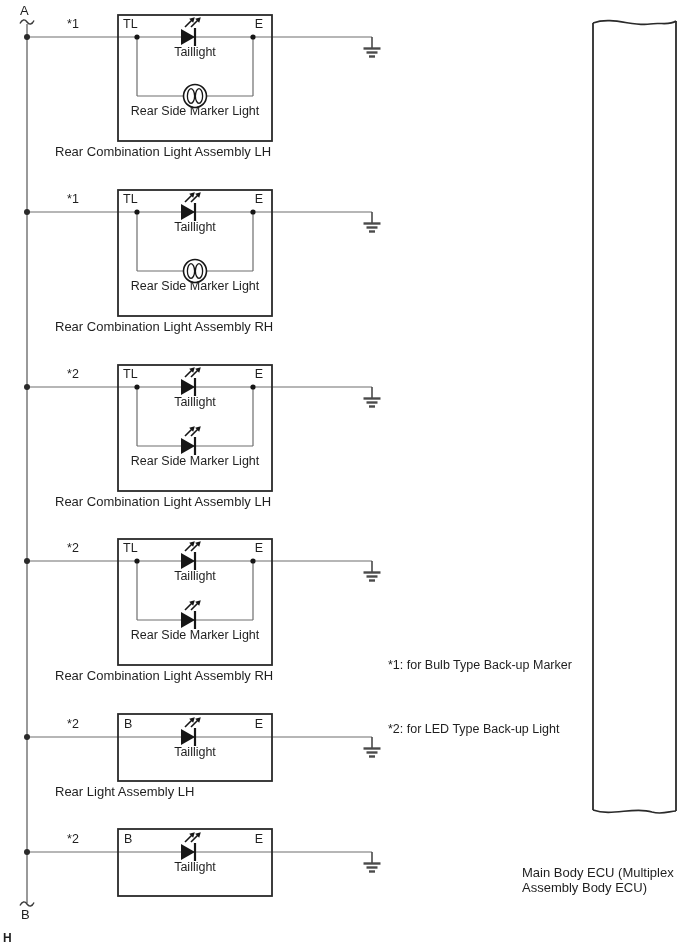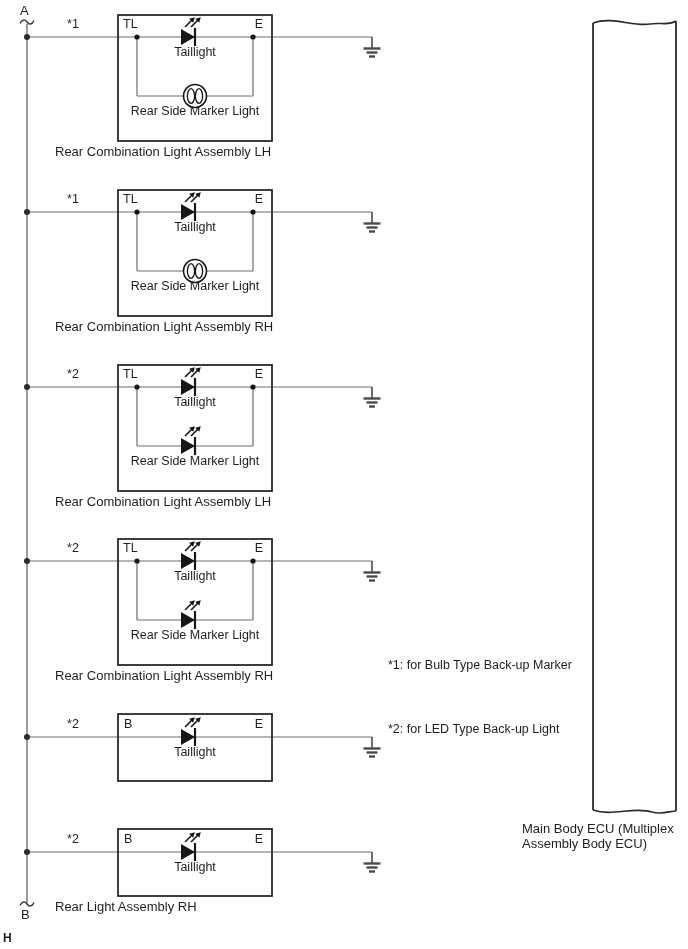--- a/index.html
+++ b/index.html
@@ -10,21 +10,21 @@
     font-family:"Liberation Sans", sans-serif;
     color:#1f1f1f;
     overflow:hidden;
   }
   .canvas svg{position:absolute;left:0;top:0;}
   .lbl{position:absolute;font-size:12.5px;line-height:13px;white-space:nowrap;}
   .lbl.c{text-align:center;}
   .cap{position:absolute;font-size:13px;line-height:14px;text-align:left;white-space:nowrap;}
   .busref{position:absolute;font-size:13px;line-height:13px;}
   .note{position:absolute;font-size:12.5px;line-height:14px;white-space:nowrap;}
-  .ecu-label{position:absolute;font-size:13px;line-height:15px;white-space:nowrap;}
+  .ecu-label{position:absolute;font-size:13px;line-height:15px;white-space:nowrap;margin-top:44px;}
   .gridref{position:absolute;font-size:12px;font-weight:700;line-height:12px;}
 </style>
 </head>
 <body>
 
 <div class="canvas">
 
   <svg width="688" height="949" viewBox="0 0 688 949">
     <defs>
       <g id="led">
@@ -154,26 +154,26 @@
   <div class="lbl" style="left:123px;top:542px;">TL</div>
   <div class="lbl c" style="left:252px;top:542px;width:14px;">E</div>
   <div class="lbl c" style="left:140px;top:570px;width:110px;">Taillight</div>
   <div class="lbl c" style="left:100px;top:629px;width:190px;">Rear Side Marker Light</div>
   <div class="cap" style="left:55px;top:669px;width:280px;">Rear Combination Light Assembly RH</div>
 
   <div class="lbl c" style="left:58px;top:718px;width:30px;">*2</div>
   <div class="lbl" style="left:124px;top:718px;">B</div>
   <div class="lbl c" style="left:252px;top:718px;width:14px;">E</div>
   <div class="lbl c" style="left:140px;top:746px;width:110px;">Taillight</div>
+  <div class="cap" style="left:55px;top:785px;width:280px;">Rear Light Assembly LH</div>
 
   <div class="lbl c" style="left:58px;top:833px;width:30px;">*2</div>
   <div class="lbl" style="left:124px;top:833px;">B</div>
   <div class="lbl c" style="left:252px;top:833px;width:14px;">E</div>
   <div class="lbl c" style="left:140px;top:861px;width:110px;">Taillight</div>
-  <div class="cap" style="left:55px;top:900px;width:280px;">Rear Light Assembly RH</div>
 
   <div class="note" style="left:388px;top:658px;">*1: for Bulb Type Back-up Marker</div>
   <div class="note" style="left:388px;top:704px;margin-top:18px;">*2: for LED Type Back-up Light</div>
 
   <div class="ecu-label" style="left:522px;top:821px;">
     <div>Main Body ECU (Multiplex</div>
     <div>Assembly Body ECU)</div>
   </div>
 
 </div>

